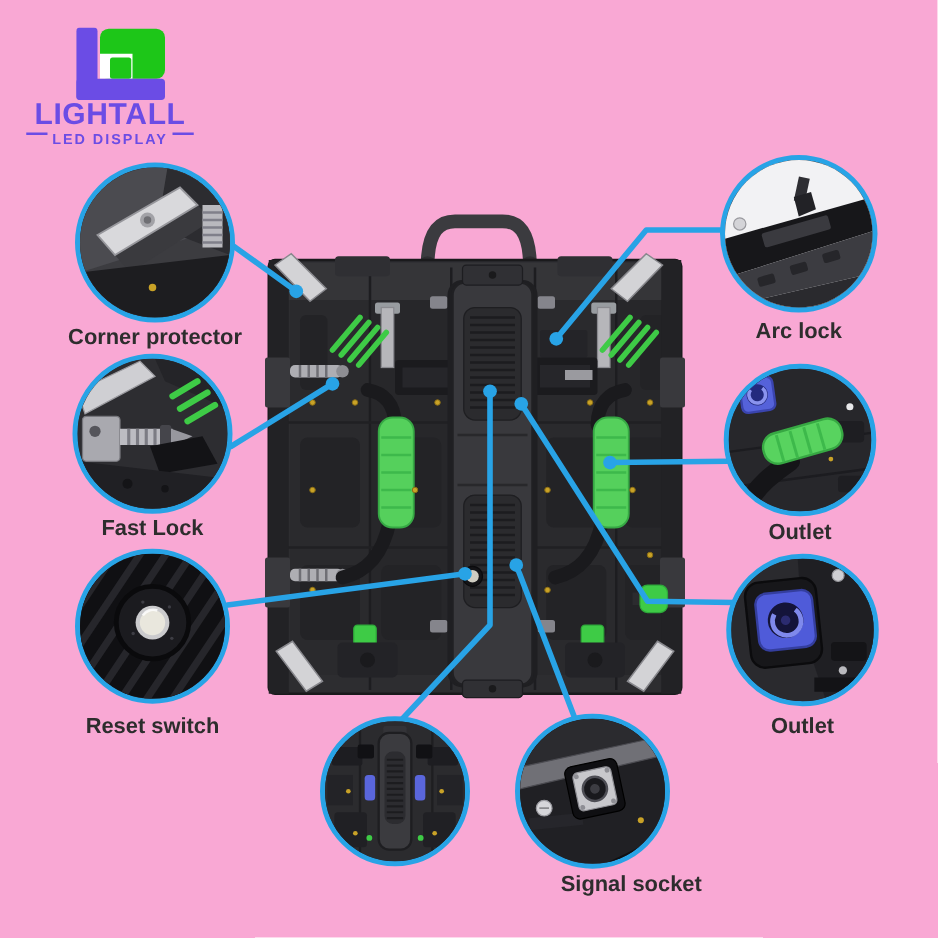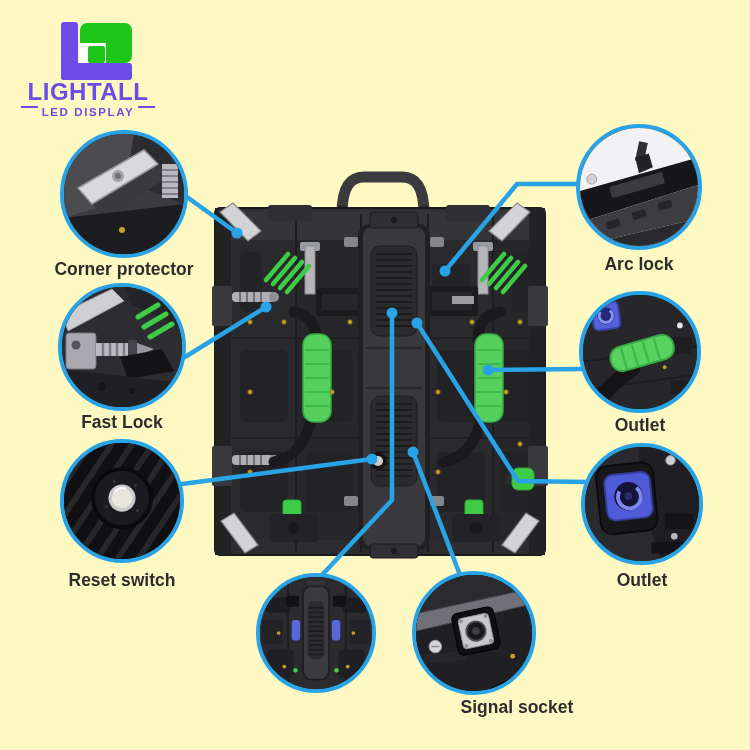--- a/index.html
+++ b/index.html
@@ -1,16 +1,16 @@
 <!DOCTYPE html>
 <html><head>
 <meta charset="utf-8">
 <style>
   html,body{margin:0;padding:0;background:#ffffff;}
-  #stage{position:relative;width:750px;height:750px;background:#fef9c3;overflow:hidden;
+  #stage{position:relative;width:750px;height:750px;background:#f9a8d4;overflow:hidden;
          font-family:"Liberation Sans",sans-serif;}
   
   #logo{position:absolute;left:0;top:0;width:200px;height:130px;}
   #logo .mark{position:absolute;left:61px;top:22px;}
   #logo .brand{position:absolute;left:18px;top:78px;width:140px;text-align:center;
                font-size:24px;font-weight:800;letter-spacing:.5px;color:#6b4ce5;}
   #logo .tagline-row{position:absolute;left:18px;top:106px;width:140px;display:flex;
                      align-items:flex-start;justify-content:center;gap:4px;color:#6b4ce5;}
   #logo .tagline{font-size:11.5px;font-weight:700;letter-spacing:1.6px;white-space:nowrap;}
   #logo .dash{width:17px;height:2px;background:#6b4ce5;}
@@ -481,14 +481,14 @@
       <circle cx="100" cy="84" r="2.5" fill="#c9a227"></circle>
     </svg>
   </div>
 
   <div class="clabel" style="left:14px;top:261px;width:220px;">Corner protector</div>
   <div class="clabel" style="left:12px;top:414px;width:220px;">Fast Lock</div>
   <div class="clabel" style="left:529px;top:256px;width:220px;">Arc lock</div>
   <div class="clabel" style="left:12px;top:572px;width:220px;">Reset switch</div>
   <div class="clabel" style="left:530px;top:417px;width:220px;">Outlet</div>
   <div class="clabel" style="left:532px;top:572px;width:220px;">Outlet</div>
-  <div class="clabel" style="left:404px;top:699px;width:180px;padding-left:23px;">Signal socket</div>
+  <div class="clabel" style="left:392px;top:699px;width:180px;padding-left:23px;">Signal socket</div>
 </div>
 
 </body></html>

